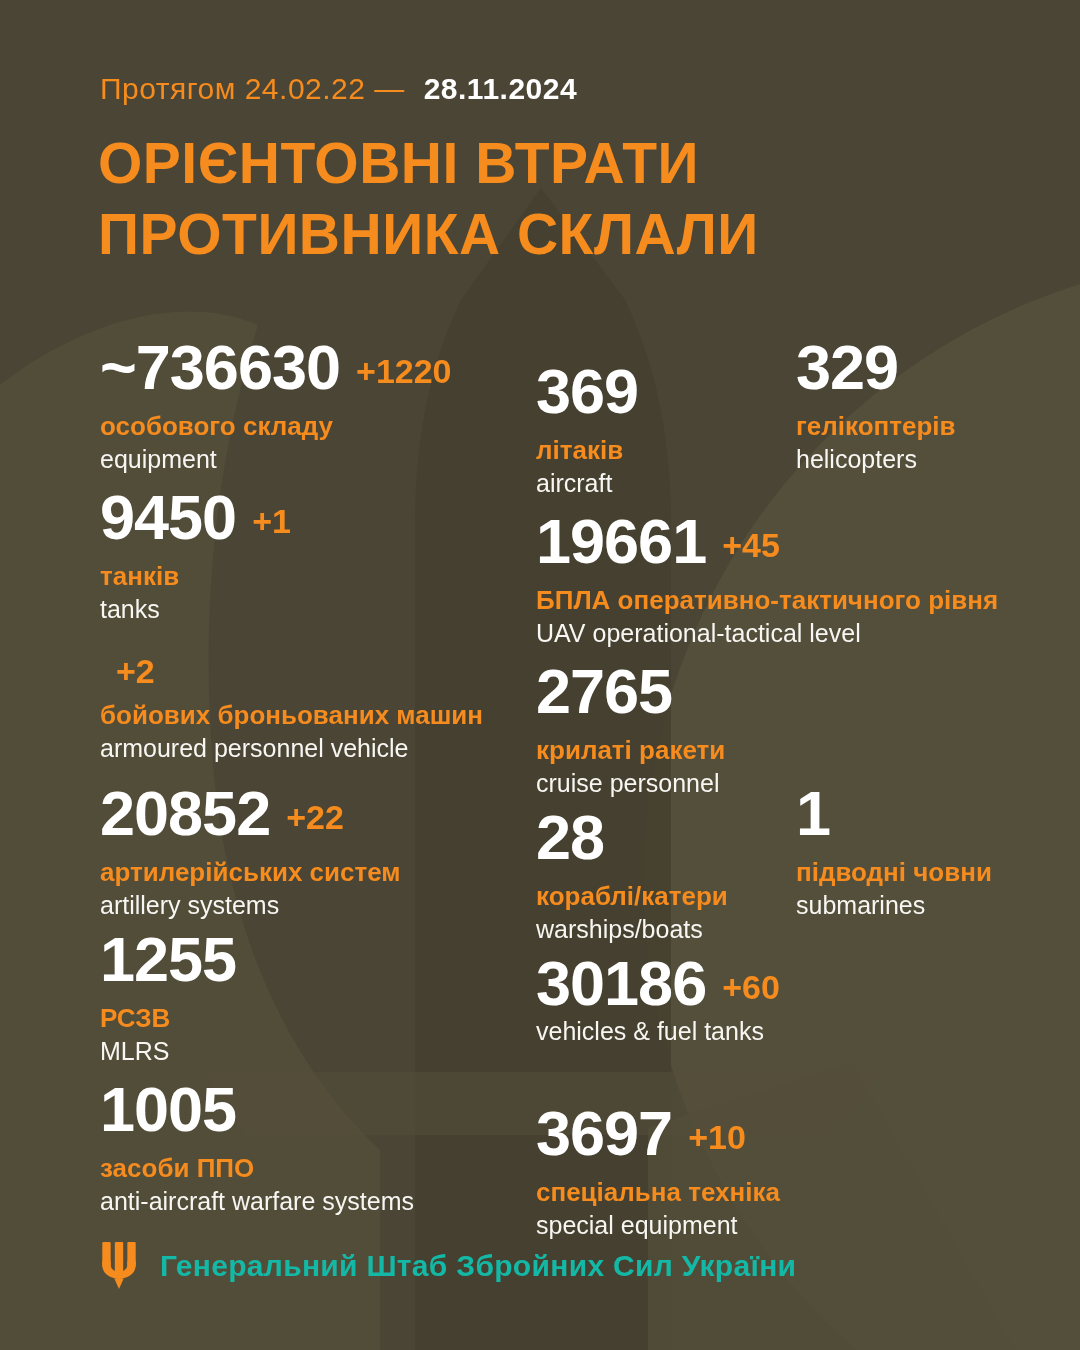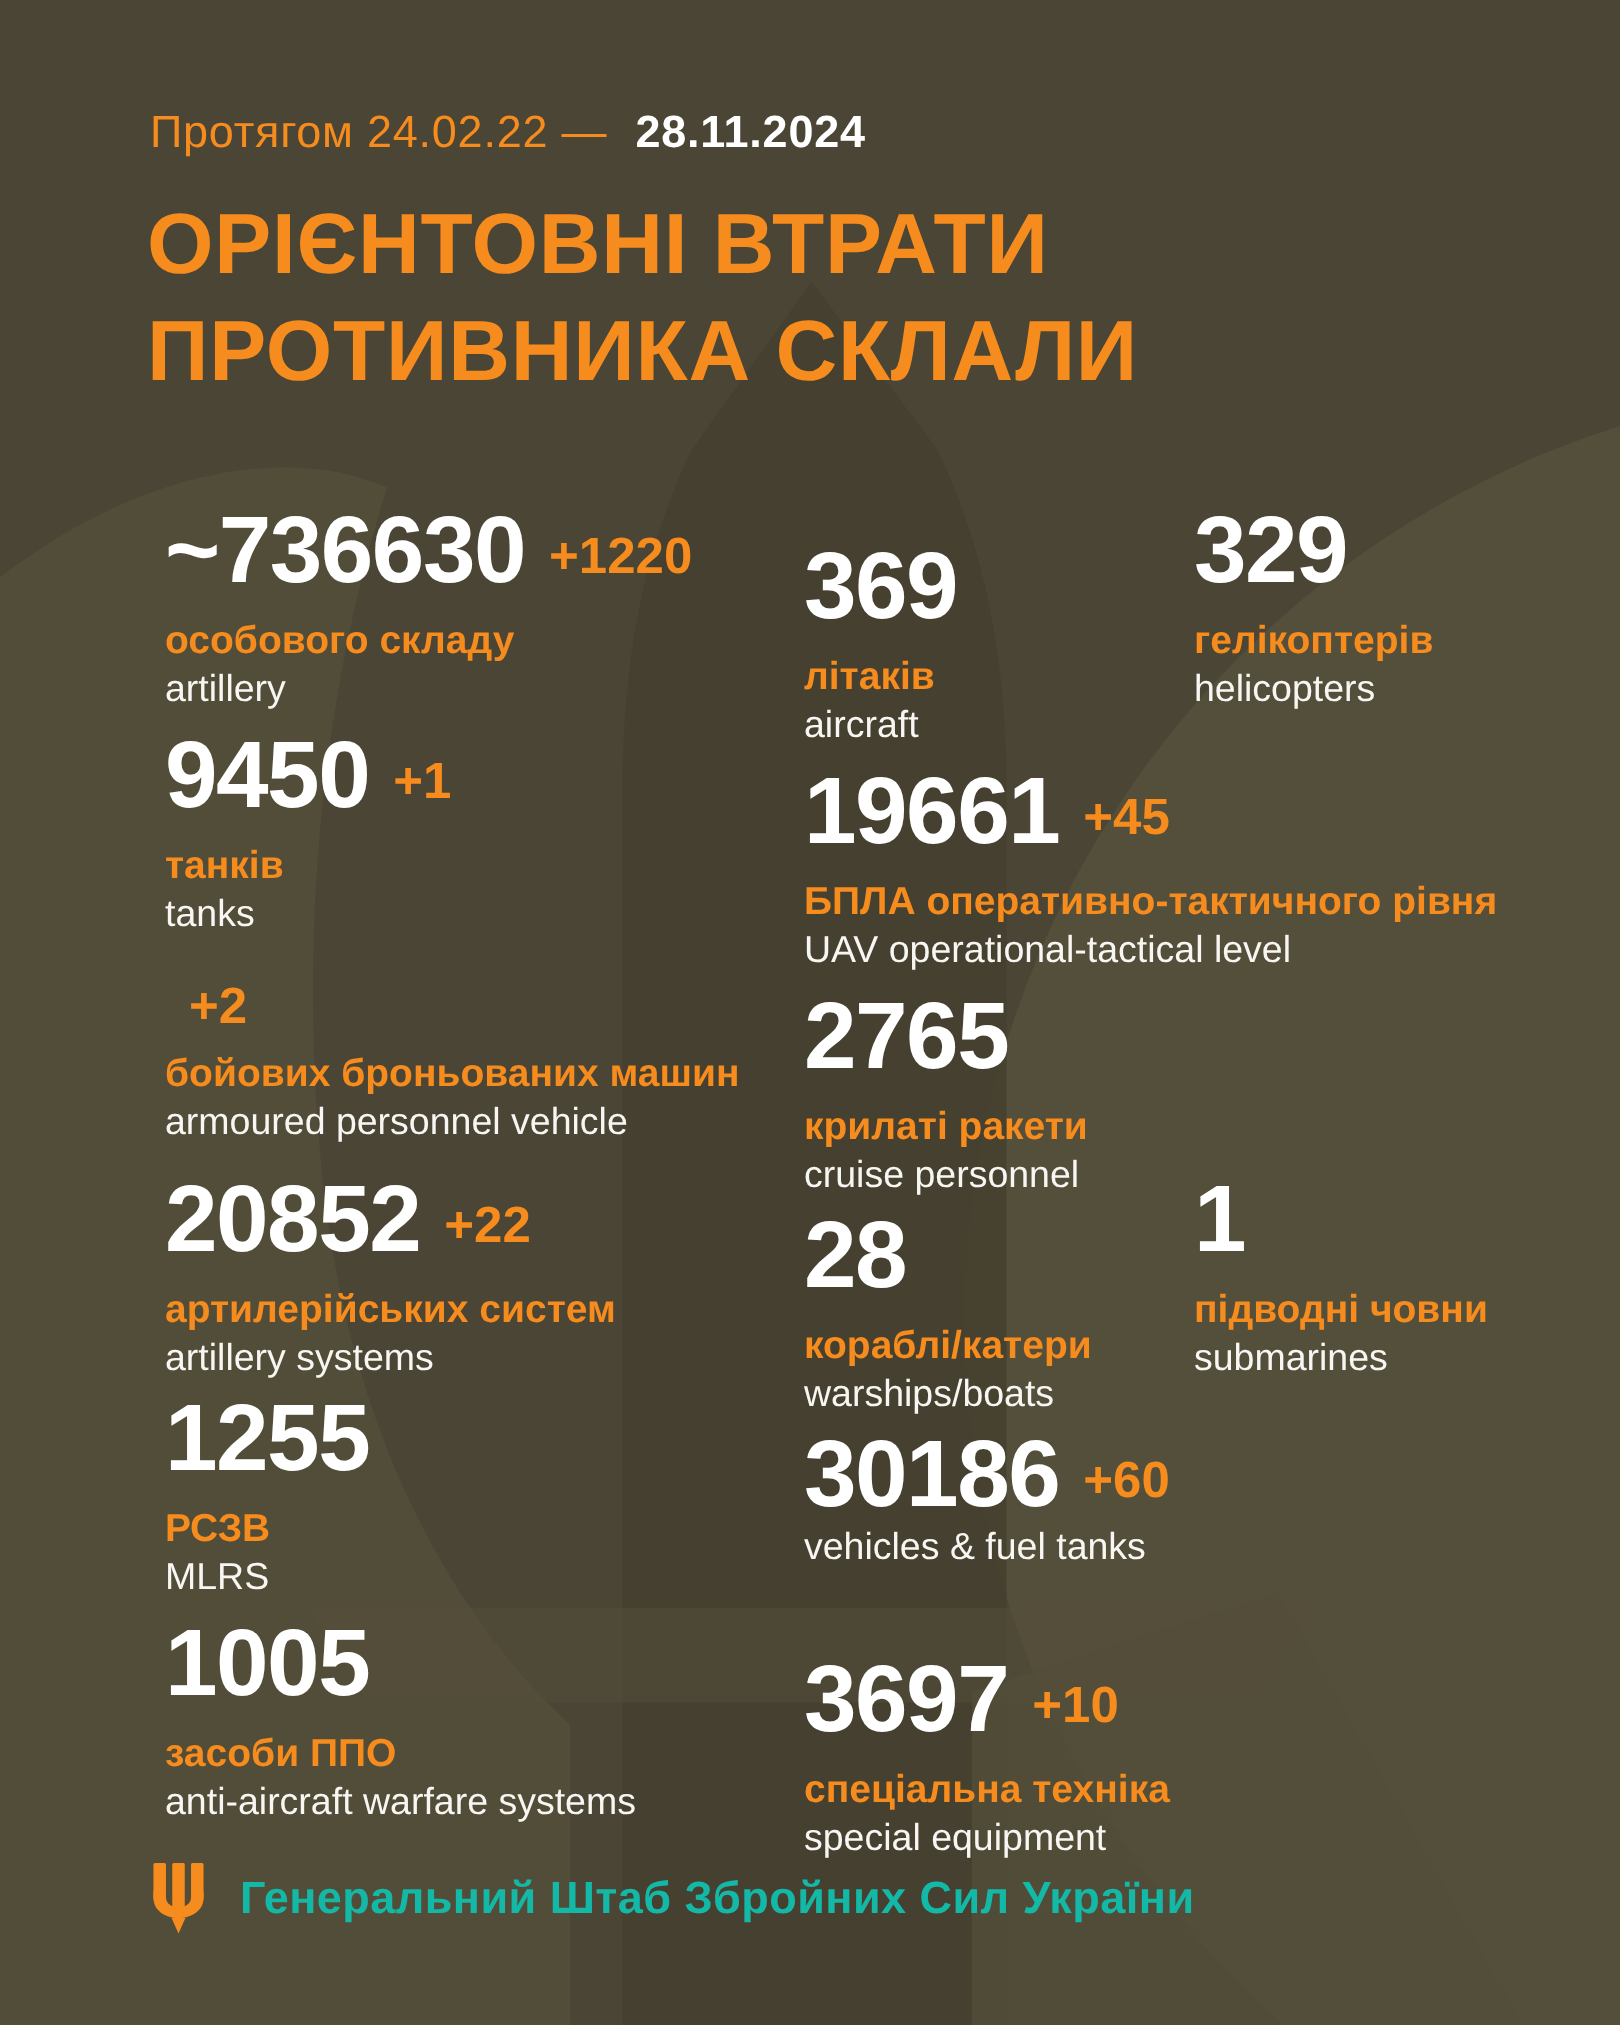--- a/index.html
+++ b/index.html
@@ -19,21 +19,21 @@
   .dateline .period{color:#F68B1E;font-weight:400;}
   .dateline .date{color:#FFFFFF;font-weight:700;margin-left:10px;}
 
   .title{
     position:absolute;left:98px;top:128px;
     color:#F68B1E;font-weight:800;font-size:57px;line-height:1.25;
     letter-spacing:0.5px;white-space:nowrap;
   }
 
   .stat{position:absolute;white-space:nowrap;}
-  .c1{left:100px;margin-left:10px;} .c2{left:536px;margin-top:24px;} .c3{left:796px;}
+  .c1{left:100px;} .c2{left:536px;margin-top:24px;} .c3{left:796px;}
   .r1{top:336px;} .r2{top:486px;} .r3{top:636px;}
   .r4{top:782px;} .r5{top:928px;} .r6{top:1078px;}
 
   .num-row{display:flex;align-items:flex-start;}
   .num{
     color:#FFFFFF;font-weight:700;font-size:63px;line-height:1;
     letter-spacing:-1px;
   }
   .delta{
     color:#F68B1E;font-weight:700;font-size:34px;line-height:1;
@@ -87,21 +87,21 @@
       <span>ОРІЄНТОВНІ ВТРАТИ</span><br>
       <span>ПРОТИВНИКА СКЛАЛИ</span>
     </h1>
 
     <div class="stat c1 r1">
       <div class="num-row">
         <span class="num">~736630</span>
         <span class="delta">+1220</span>
       </div>
       <div class="label-uk">особового складу</div>
-      <div class="label-en">artillery</div>
+      <div class="label-en">equipment</div>
     </div>
 
     <div class="stat c2 r1">
       <div class="num-row">
         <span class="num">369</span>
 
       </div>
       <div class="label-uk">літаків</div>
       <div class="label-en">aircraft</div>
     </div>

